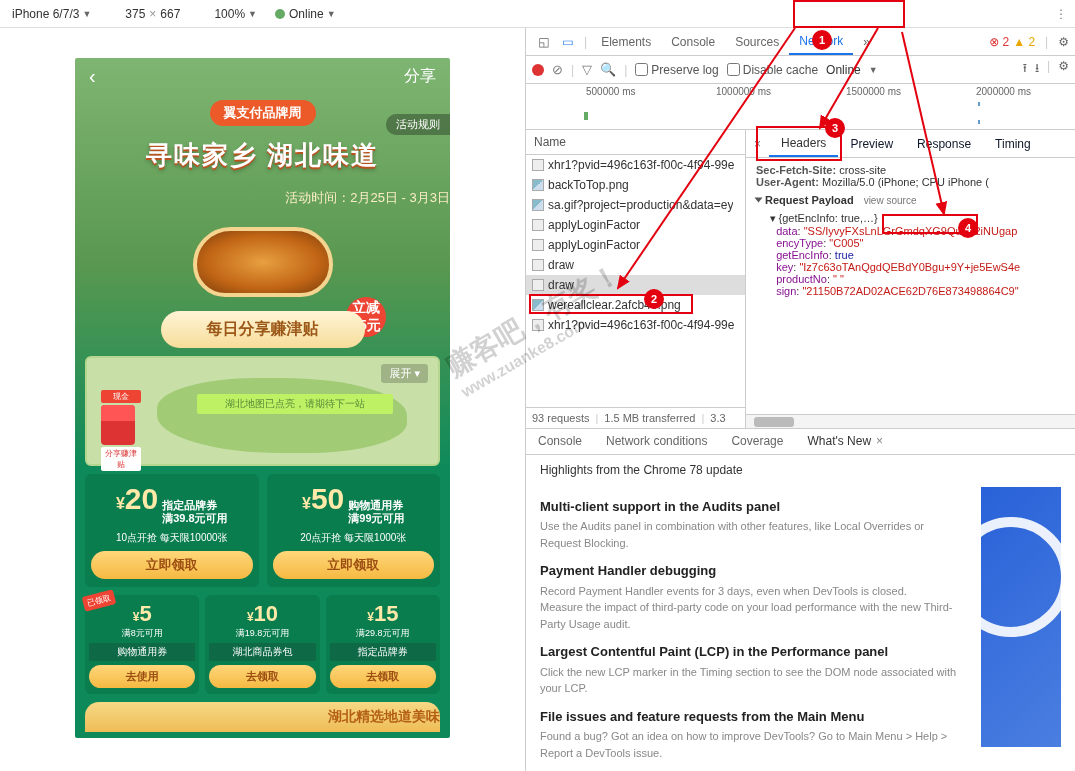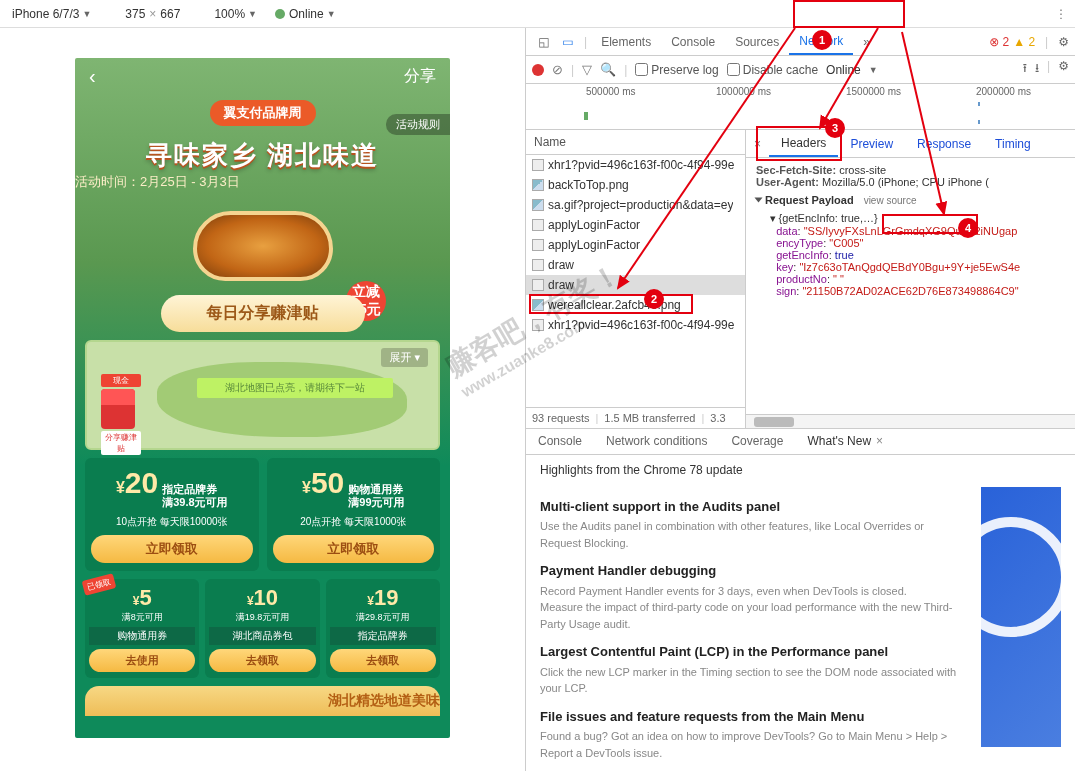--- a/index.html
+++ b/index.html
@@ -10,21 +10,21 @@
 .topbar .led{width:10px;height:10px;border-radius:50%;background:#6a6;margin-right:4px}
 .main{display:flex;height:calc(100% - 28px)}
 .left{width:525px;display:flex;justify-content:center;padding-top:30px;position:relative}
 .phone{width:375px;height:680px;background:linear-gradient(#7fb572 0%,#5a9850 30%,#0e8a5a 60%);position:relative;overflow:hidden;border-radius:2px}
 .phdr{height:36px;display:flex;align-items:center;justify-content:space-between;padding:0 14px;color:#fff;font-size:16px}
 .phdr .back{font-size:20px}
 .brand{text-align:center;margin-top:6px}
 .brand-pill{display:inline-block;background:#eb5a28;color:#fff;padding:4px 14px;border-radius:14px;font-size:13px;font-weight:bold}
 .rules{position:absolute;right:0;top:56px;background:rgba(0,0,0,.3);color:#fff;font-size:11px;padding:3px 10px;border-radius:10px 0 0 10px}
 .hero-title{text-align:center;color:#fff;font-size:26px;font-weight:900;margin-top:12px;text-shadow:0 2px 0 #b8531f,0 3px 4px rgba(0,0,0,.3);letter-spacing:2px}
-.hero-sub{text-align:left;color:#fbedc7;font-size:13px;margin-top:0}
+.hero-sub{text-align:right;color:#fbedc7;font-size:13px;margin-top:16px}
 .bowl{width:140px;height:70px;background:radial-gradient(ellipse at center,#e8a040 0%,#c16515 60%,#7a3d0c 100%);border-radius:70px 70px 60px 60px;margin:20px auto 0;border:4px solid #f5d490;position:relative}
 .share-pill{background:linear-gradient(#fff4d6,#f7dd9a);color:#9c5818;font-weight:bold;font-size:16px;padding:8px 46px;border-radius:20px;display:inline-block;position:relative}
 .share-wrap{text-align:center;margin-top:14px;position:relative}
 .red15{position:absolute;right:60px;top:-14px;width:44px;height:44px}
 .red15 .c{width:40px;height:40px;border-radius:50%;background:#e43;display:flex;align-items:center;justify-content:center;color:#fff;font-size:14px;font-weight:bold}
 .count-line{text-align:center;color:#fff;font-size:12px;margin-top:10px}
 .count-line .n{display:inline-block;background:#fff;color:#0b7a48;padding:1px 6px;border-radius:3px;font-weight:bold;margin:0 3px}
 .map-card{margin:8px 10px 0;background:#c8e0a8;border-radius:6px;padding:6px;height:110px;border:2px solid #b4d68e;position:relative}
 .map-exp{position:absolute;right:10px;top:6px;color:#fff;font-size:11px;background:rgba(0,0,0,.2);padding:2px 8px;border-radius:3px}
 .map-red{position:absolute;left:14px;top:32px;width:40px}
@@ -71,21 +71,21 @@
 .reqlist{flex:1;overflow:hidden}
 .reqlist .row{display:flex;align-items:center;padding:3px 6px;gap:4px}
 .reqlist .row.sel{background:#ddd}
 .reqlist .ico{width:12px;height:12px;border:1px solid #aaa;background:#eee;flex-shrink:0}
 .reqlist .ico.img{background:linear-gradient(135deg,#8bc 50%,#cde 50%)}
 .reqlist .nm{white-space:nowrap;overflow:hidden;text-overflow:ellipsis}
 .reqfoot{border-top:1px solid #ccc;padding:4px 6px;font-size:11px;color:#666;display:flex;gap:6px}
 .detcol{flex:1;display:flex;flex-direction:column;min-width:0}
 .dettabs{display:flex;border-bottom:1px solid #ccc;height:28px;align-items:stretch}
 .dettabs .x{padding:0 8px;display:flex;align-items:center;color:#777}
-.dettabs .t{padding:0 12px;display:flex;align-items:center;color:#1d4ed8}
+.dettabs .t{padding:0 12px;display:flex;align-items:center;color:#0f172a}
 .dettabs .t.active{border-bottom:2px solid #1a73e8;color:#333}
 .detbody{padding:6px 10px;font-size:11px;flex:1;overflow:hidden;min-width:0}
 .detbody .kv{white-space:nowrap;overflow:hidden;text-overflow:ellipsis}
 .detbody .kv b{color:#555}
 .detbody .sec{font-weight:bold;margin:6px 0;display:flex;align-items:center;gap:10px}
 .detbody .tri{display:inline-block;width:0;height:0;border-left:5px solid #555;border-top:4px solid transparent;border-bottom:4px solid transparent;transform:rotate(90deg);margin-right:4px}
 .detbody .vs{color:#777;font-weight:normal;font-size:10px}
 .payload{margin-left:14px;font-family:monospace;font-size:11px}
 .payload .k{color:#881391}
 .payload .s{color:#c41a16}
@@ -192,21 +192,21 @@
           <div class="bar">购物通用券</div>
           <div class="btn">去使用</div>
         </div>
         <div class="scp">
           <div class="big"><span class="y">¥</span><span class="v">10</span></div>
           <div class="sub">满19.8元可用</div>
           <div class="bar">湖北商品券包</div>
           <div class="btn">去领取</div>
         </div>
         <div class="scp">
-          <div class="big"><span class="y">¥</span><span class="v">19</span></div>
+          <div class="big"><span class="y">¥</span><span class="v">15</span></div>
           <div class="sub">满29.8元可用</div>
           <div class="bar">指定品牌券</div>
           <div class="btn">去领取</div>
         </div>
       </div>
       <div class="bottom-banner">湖北精选地道美味</div>
     </div>
   </div>
 
   <div class="right">

